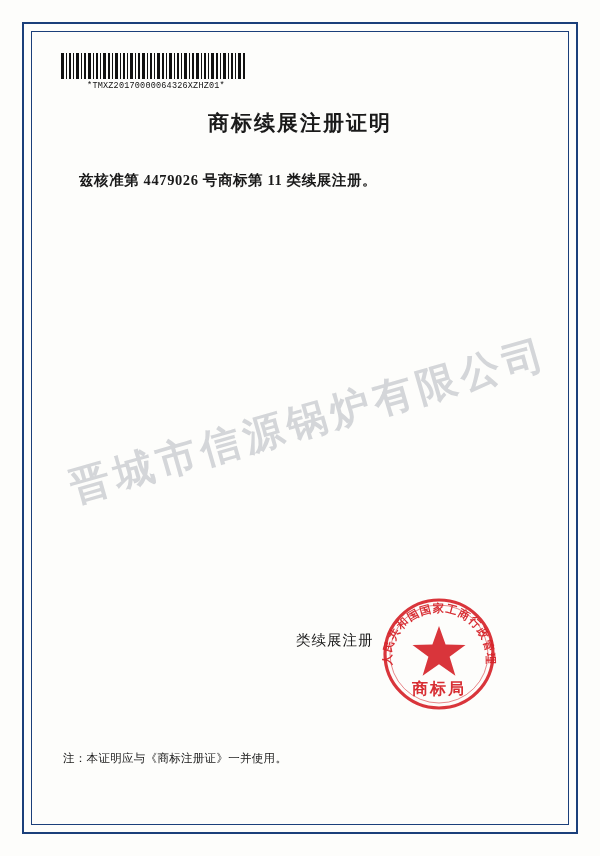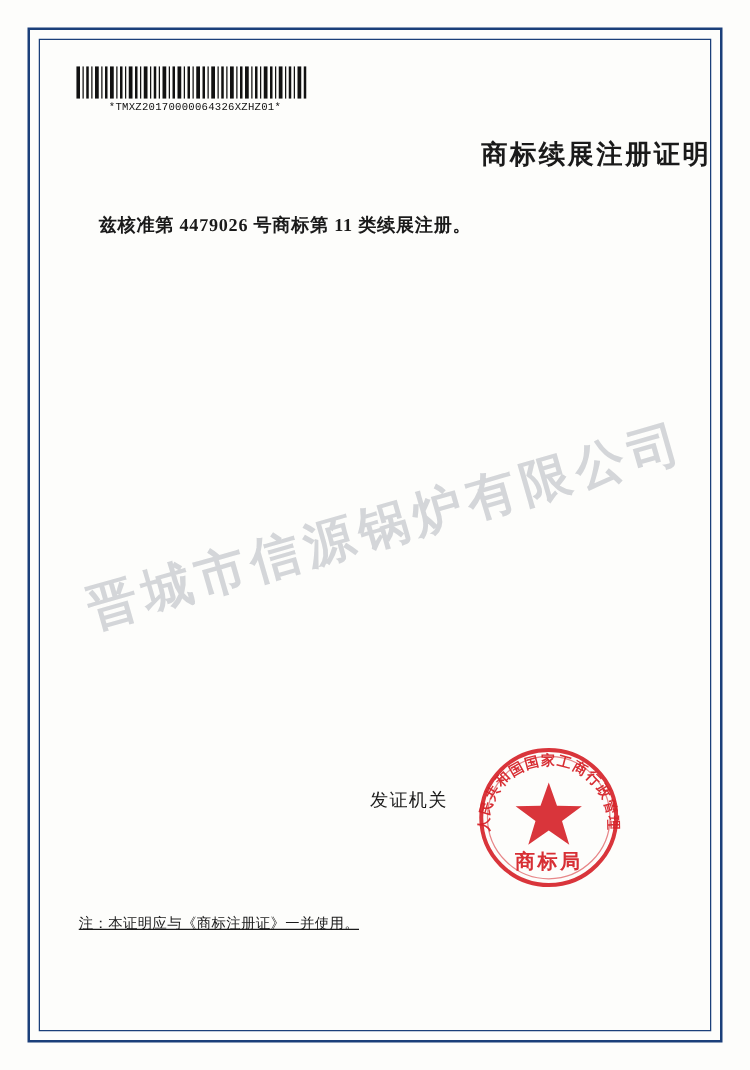--- a/index.html
+++ b/index.html
@@ -67,21 +67,21 @@
     color: #111;
     margin-top: 2px;
     white-space: nowrap;
   }
   
   .doc-title {
     position: absolute;
     top: 78px;
     left: 0;
     width: 538px;
-    text-align: right;
+    text-align: center;
     font-size: 21px;
     font-weight: 700;
     letter-spacing: 2px;
     color: #1a1a1a;
     font-family: "Liberation Serif", "DejaVu Serif", serif;
   }
   
   .line {
     position: absolute;
     left: 48px;
@@ -111,25 +111,24 @@
     top: 555px;
     width: 136px;
     height: 136px;
   }
   .seal svg { display: block; }
 
   
   .footnote {
     position: absolute;
     left: 32px;
-    top: 700px;
+    top: 720px;
     font-size: 11.5px;
     color: #1a1a1a;
     letter-spacing: 0.3px;
-    text-decoration: underline;
   }
 
   
   .watermark {
     position: absolute;
     left: 40px;
     top: 430px;
     width: 520px;
     transform: rotate(-16deg);
     transform-origin: left center;
@@ -206,21 +205,21 @@
       <div class="barcode-text">*TMXZ20170000064326XZHZ01*</div>
     </div>
 
     <div class="doc-title">商标续展注册证明</div>
 
     <div class="line line-1">兹核准第 4479026 号商标第 11 类续展注册。</div>
 
 
     <div class="watermark">晋城市信源锅炉有限公司</div>
 
-    <div class="issuer-label">发证机关</div>
+    <div class="issuer-label">类续展注册</div>
 
     <div class="seal">
       <svg width="136" height="136" viewBox="0 0 136 136">
         <defs>
           <path id="sealArc" d="M 68,68 m -50,0 a 50,50 0 1,1 100,0" fill="none"></path>
           <path id="sealArcText" d="M 20,74 A 48,48 0 0 1 116,74" fill="none"></path>
         </defs>
         <circle cx="68" cy="68" r="54" fill="none" stroke="#d6242a" stroke-width="3.2" opacity="0.92"></circle>
         <circle cx="68" cy="68" r="49" fill="none" stroke="#d6242a" stroke-width="1" opacity="0.55"></circle>
 

